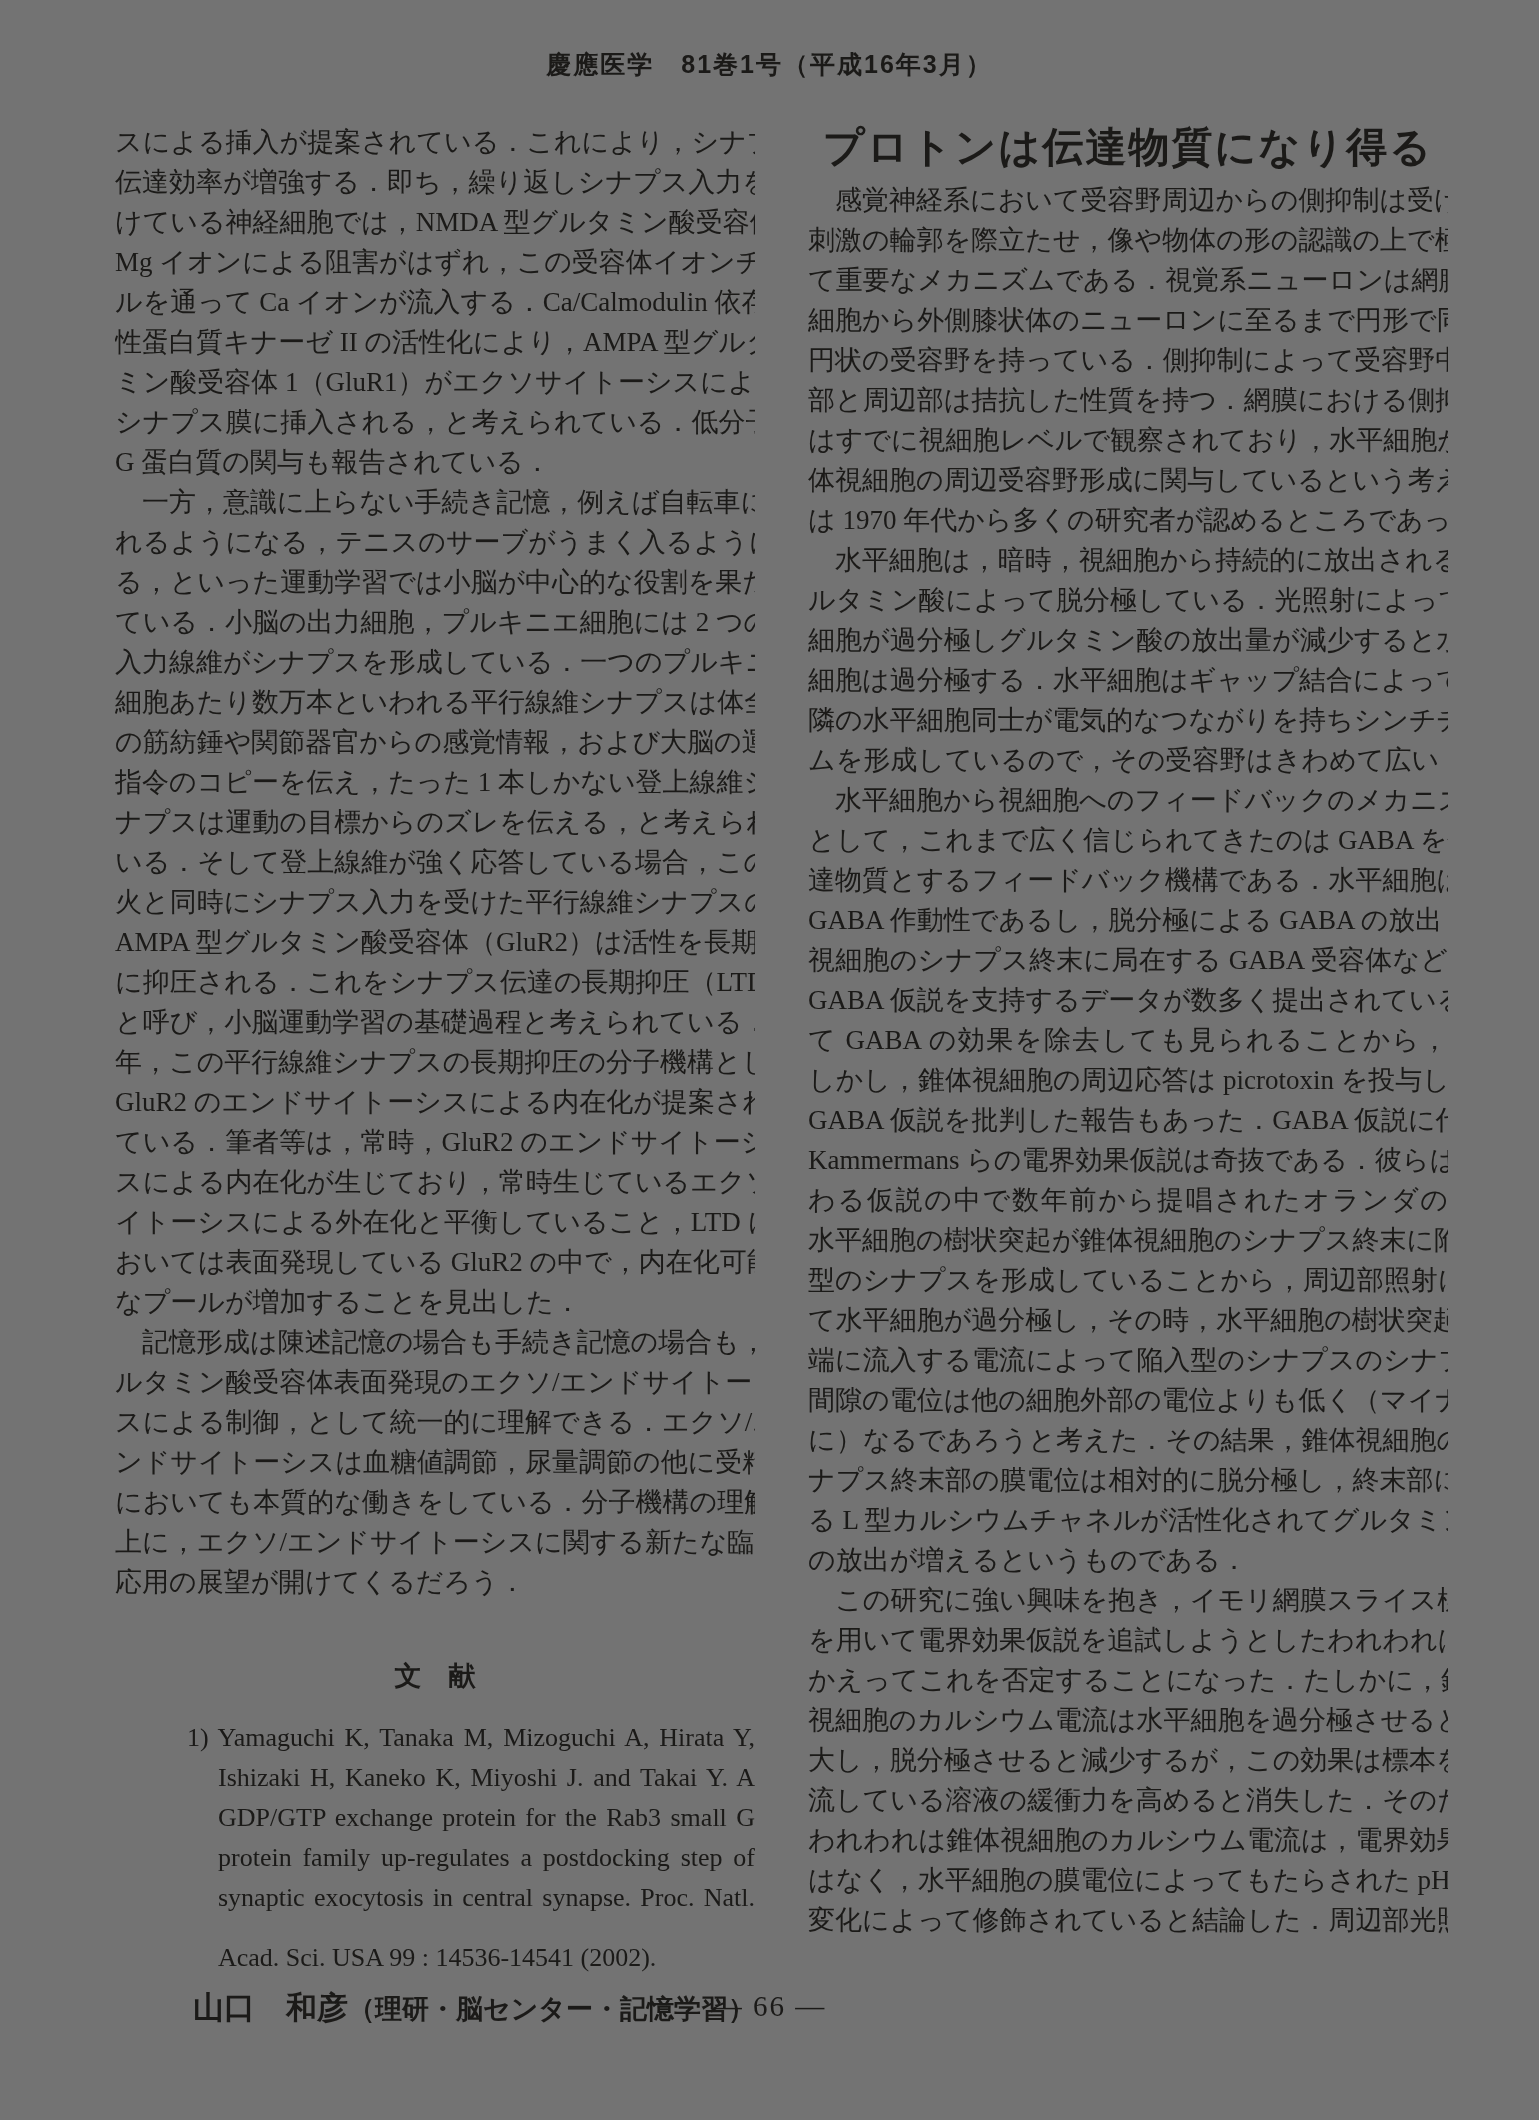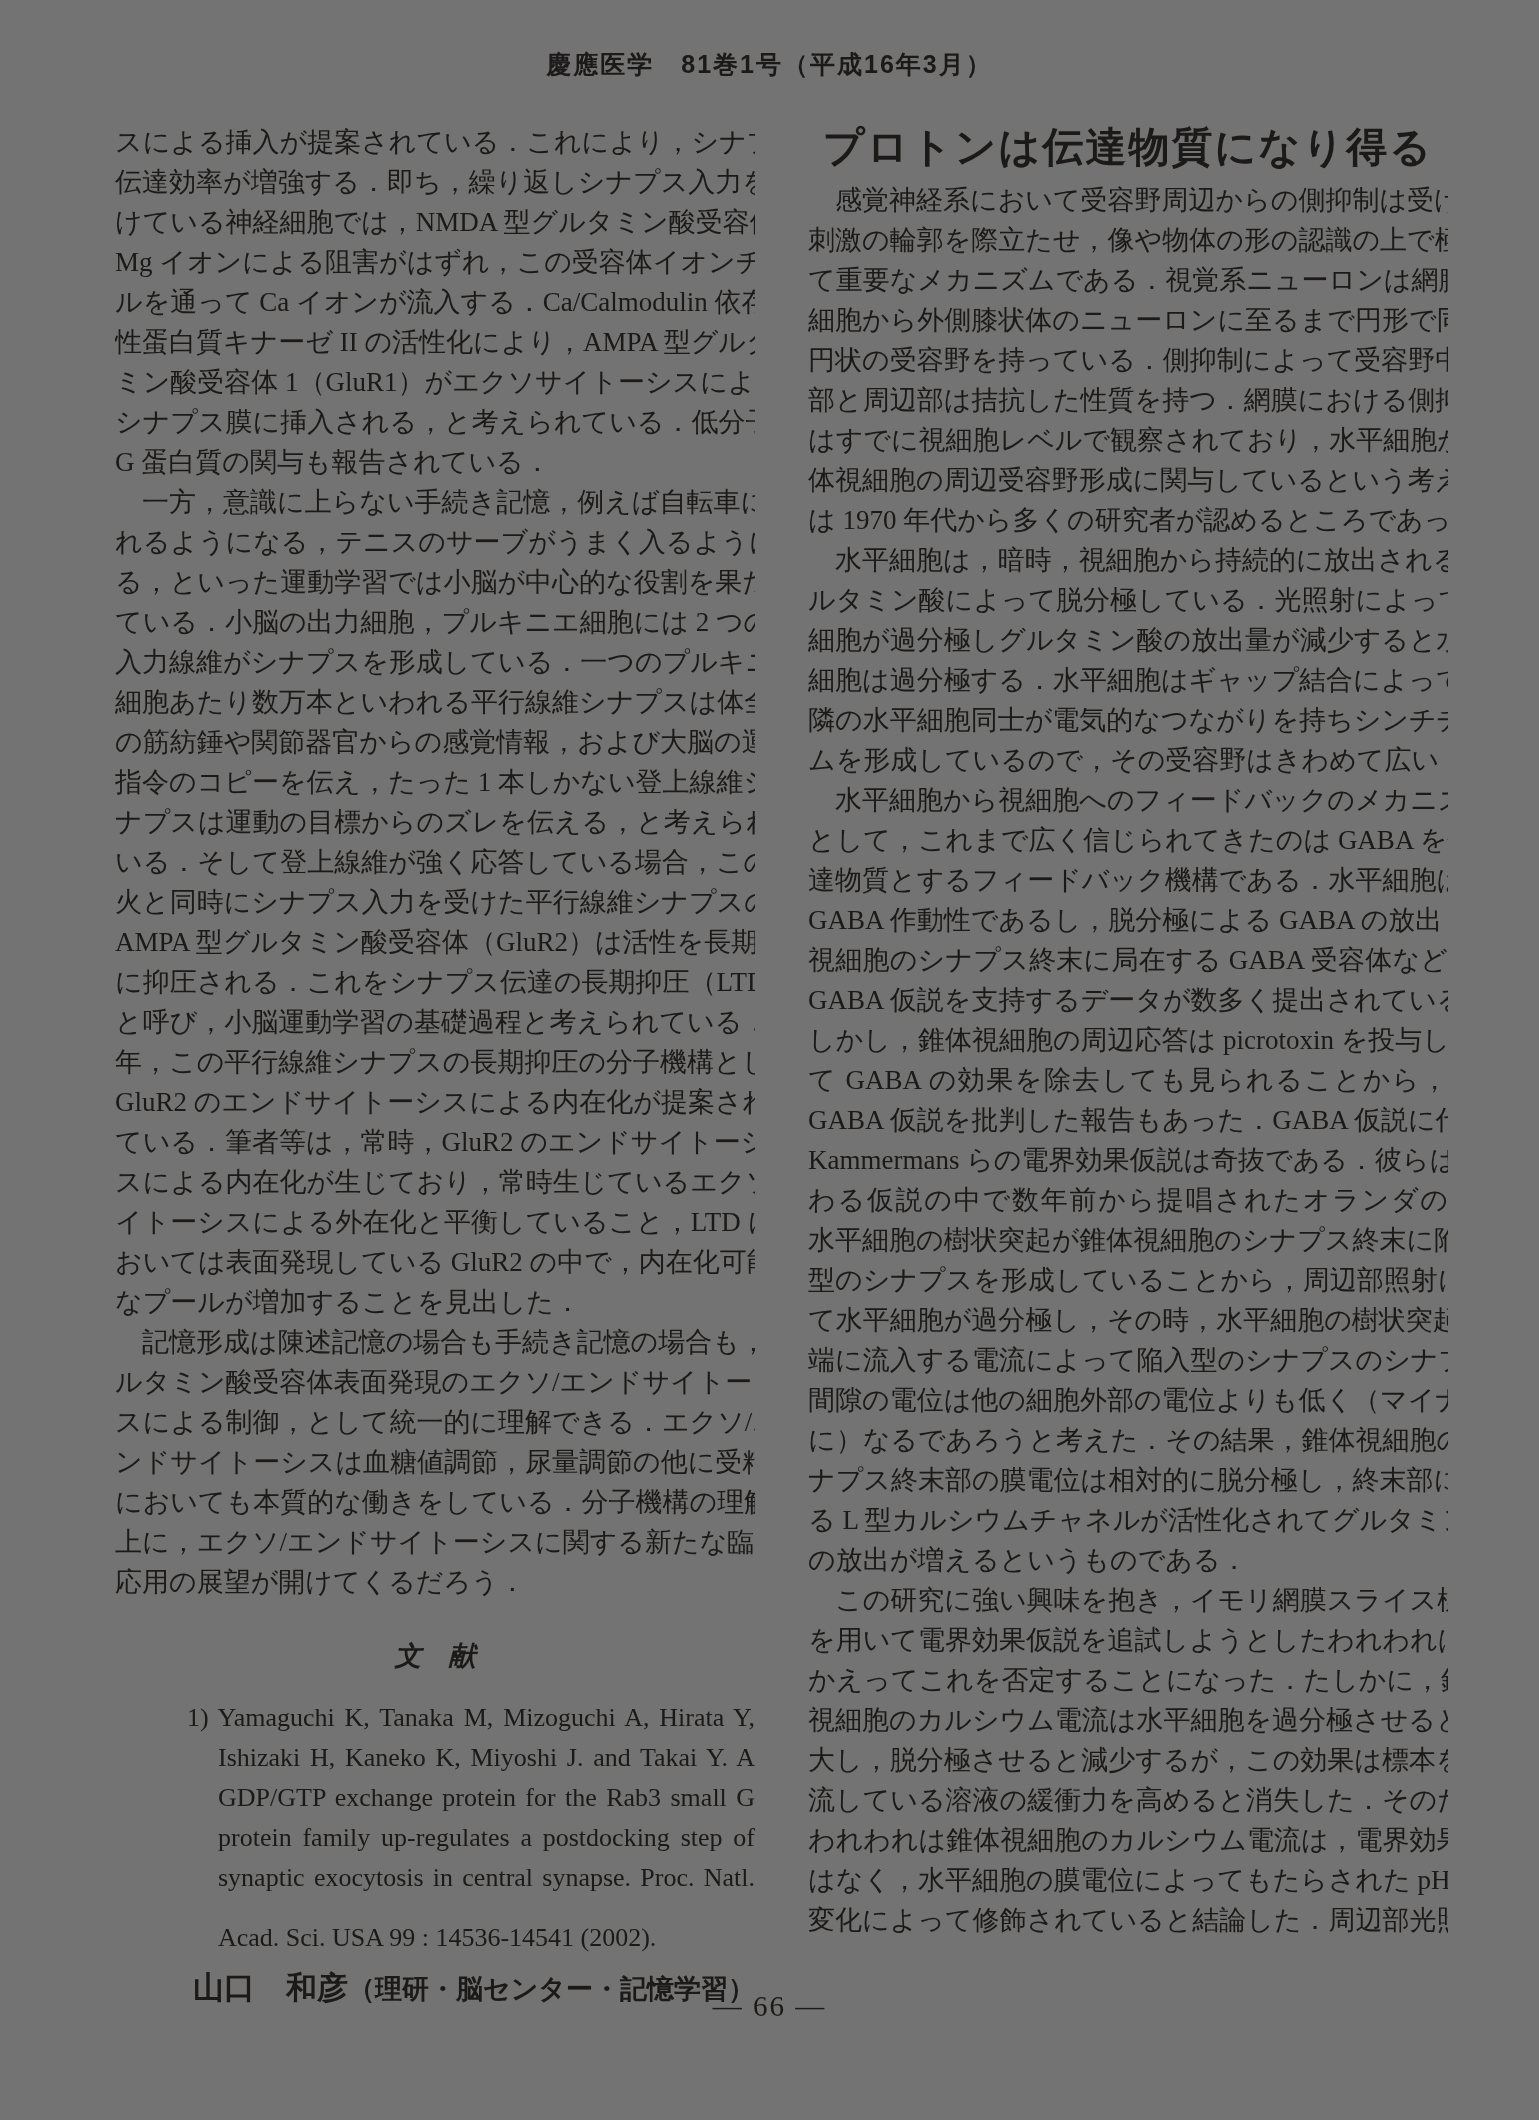--- a/index.html
+++ b/index.html
@@ -49,29 +49,28 @@
   .article-title {
     height: 58px;
     line-height: 50px;
     text-align: center;
     font-family: "Liberation Sans", "DejaVu Sans", sans-serif;
     font-weight: bold;
     font-size: 41px;
     letter-spacing: 2px;
   }
   .ref-heading {
-    margin-top: 34px;
+    margin-top: 54px;
     margin-bottom: 22px;
     height: 40px;
     line-height: 40px;
     text-align: center;
     font-family: "Liberation Sans", "DejaVu Sans", sans-serif;
     font-weight: bold;
     font-size: 27px;
-    font-style: italic;
   }
   .reference .tline {
     font-size: 26px;
     padding-left: 103px;
     text-align-last: justify;
   }
   .reference .tline:first-child { padding-left: 72px; }
   .reference .tline:last-child  { text-align-last: left; margin-top: 20px; }
 
   .signature {
@@ -192,22 +191,22 @@
           <div class="tline">隣の水平細胞同士が電気的なつながりを持ちシンチチウ</div>
           <div class="tline">ムを形成しているので，その受容野はきわめて広い．</div>
         </div>
         <div class="para">
           <div class="tline">　水平細胞から視細胞へのフィードバックのメカニズム</div>
           <div class="tline">として，これまで広く信じられてきたのは GABA を伝</div>
           <div class="tline">達物質とするフィードバック機構である．水平細胞は</div>
           <div class="tline">GABA 作動性であるし，脱分極による GABA の放出，</div>
           <div class="tline">視細胞のシナプス終末に局在する GABA 受容体など</div>
           <div class="tline">GABA 仮説を支持するデータが数多く提出されている．</div>
+          <div class="tline">て GABA の効果を除去しても見られることから，</div>
           <div class="tline">しかし，錐体視細胞の周辺応答は picrotoxin を投与し</div>
-          <div class="tline">て GABA の効果を除去しても見られることから，</div>
           <div class="tline">GABA 仮説を批判した報告もあった．GABA 仮説に代</div>
           <div class="tline">Kammermans らの電界効果仮説は奇抜である．彼らは</div>
           <div class="tline">わる仮説の中で数年前から提唱されたオランダの</div>
           <div class="tline">水平細胞の樹状突起が錐体視細胞のシナプス終末に陥入</div>
           <div class="tline">型のシナプスを形成していることから，周辺部照射によっ</div>
           <div class="tline">て水平細胞が過分極し，その時，水平細胞の樹状突起先</div>
           <div class="tline">端に流入する電流によって陥入型のシナプスのシナプス</div>
           <div class="tline">間隙の電位は他の細胞外部の電位よりも低く（マイナス</div>
           <div class="tline">に）なるであろうと考えた．その結果，錐体視細胞のシ</div>
           <div class="tline">ナプス終末部の膜電位は相対的に脱分極し，終末部にあ</div>

